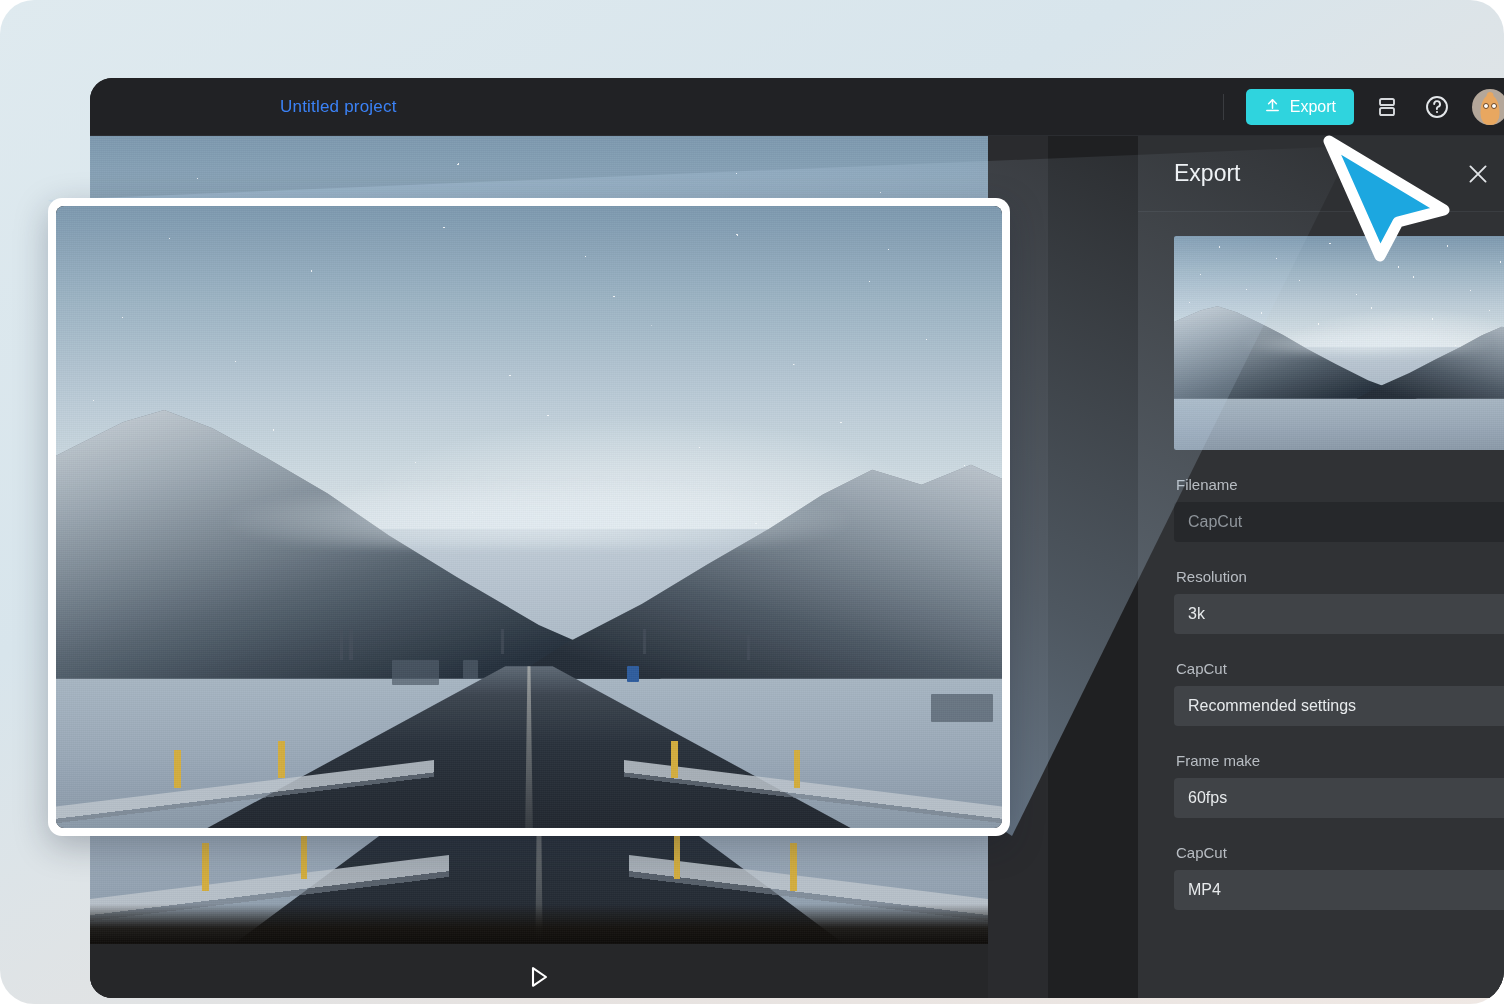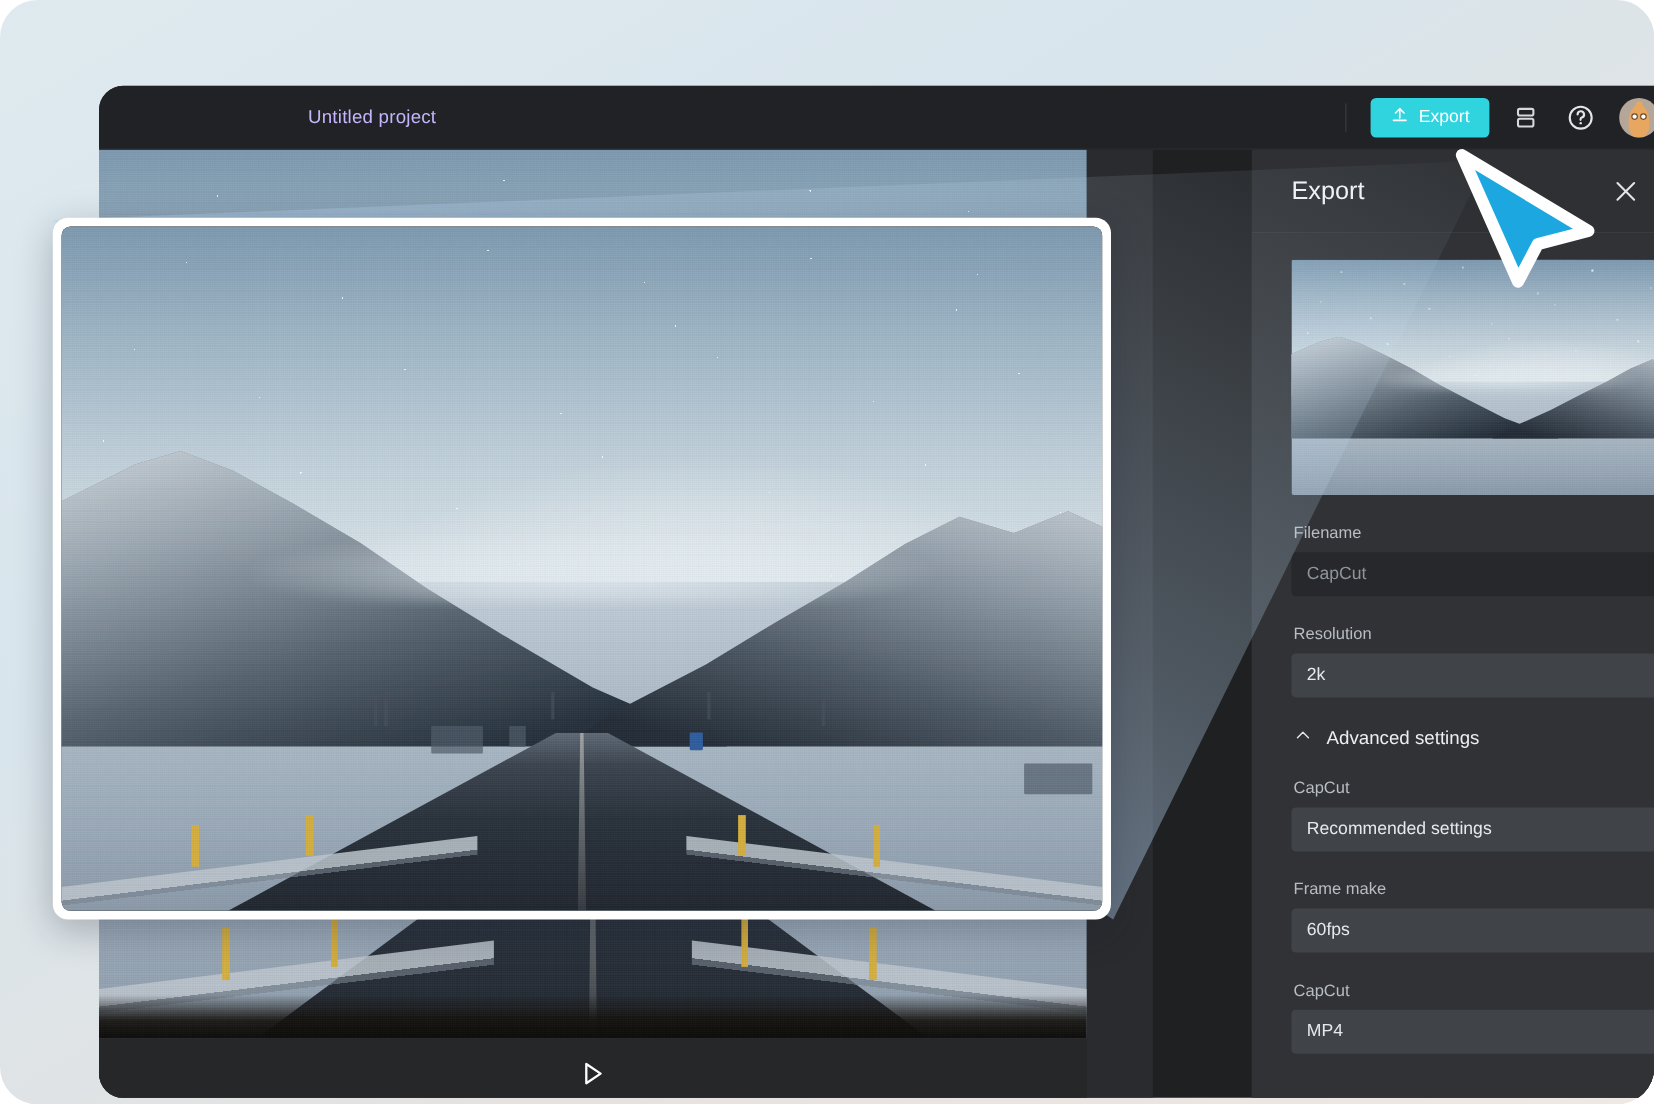--- a/index.html
+++ b/index.html
@@ -32,21 +32,21 @@
   
   #topbar {
     position: absolute; left: 0; top: 0;
     width: 100%; height: 58px;
     background: #212225;
     border-bottom: 1px solid #2b2d31;
     display: flex; align-items: center;
   }
   #project-title {
     position: absolute; left: 190px;
-    font-size: 17px; color: #c4b5fd; letter-spacing: .2px; text-align: right;
+    font-size: 17px; color: #3b82f6; letter-spacing: .2px; text-align: right;
   }
   #topbar-right {
     position: absolute; right: 8px; top: 0; height: 58px;
     display: flex; align-items: center; gap: 16px;
   }
   #topbar-divider {
     width: 1px; height: 26px; background: #3a3c40; margin-right: 6px;
   }
   .export-btn {
     display: flex; align-items: center; gap: 9px;
@@ -420,32 +420,24 @@
             <div class="mist"></div>
             <div class="grain"></div>
           </div>
         </div>
 
         <div class="field-label">Filename</div>
         <input class="text-input" type="text" value="CapCut" style="">
 
         <div class="field-label">Resolution</div>
         <div class="select-box">
-          <span class="val">2k</span>
-
-        </div>
-
-        <div id="advanced-row">
-          <span class="caret">
-            <svg width="17" height="17" viewBox="0 0 24 24" fill="none" stroke="#e2e5e8" stroke-width="1.9" stroke-linecap="round" stroke-linejoin="round">
-                <path d="M5 15l7-7 7 7"></path>
-              </svg>
-          </span>
-          <span class="label">Advanced settings</span>
-        </div>
+          <span class="val">3k</span>
+
+        </div>
+
 
         <div class="field-label">CapCut</div>
         <div class="select-box">
           <span class="val">Recommended settings</span>
 
         </div>
 
         <div class="field-label">Frame make</div>
         <div class="select-box">
           <span class="val">60fps</span>

